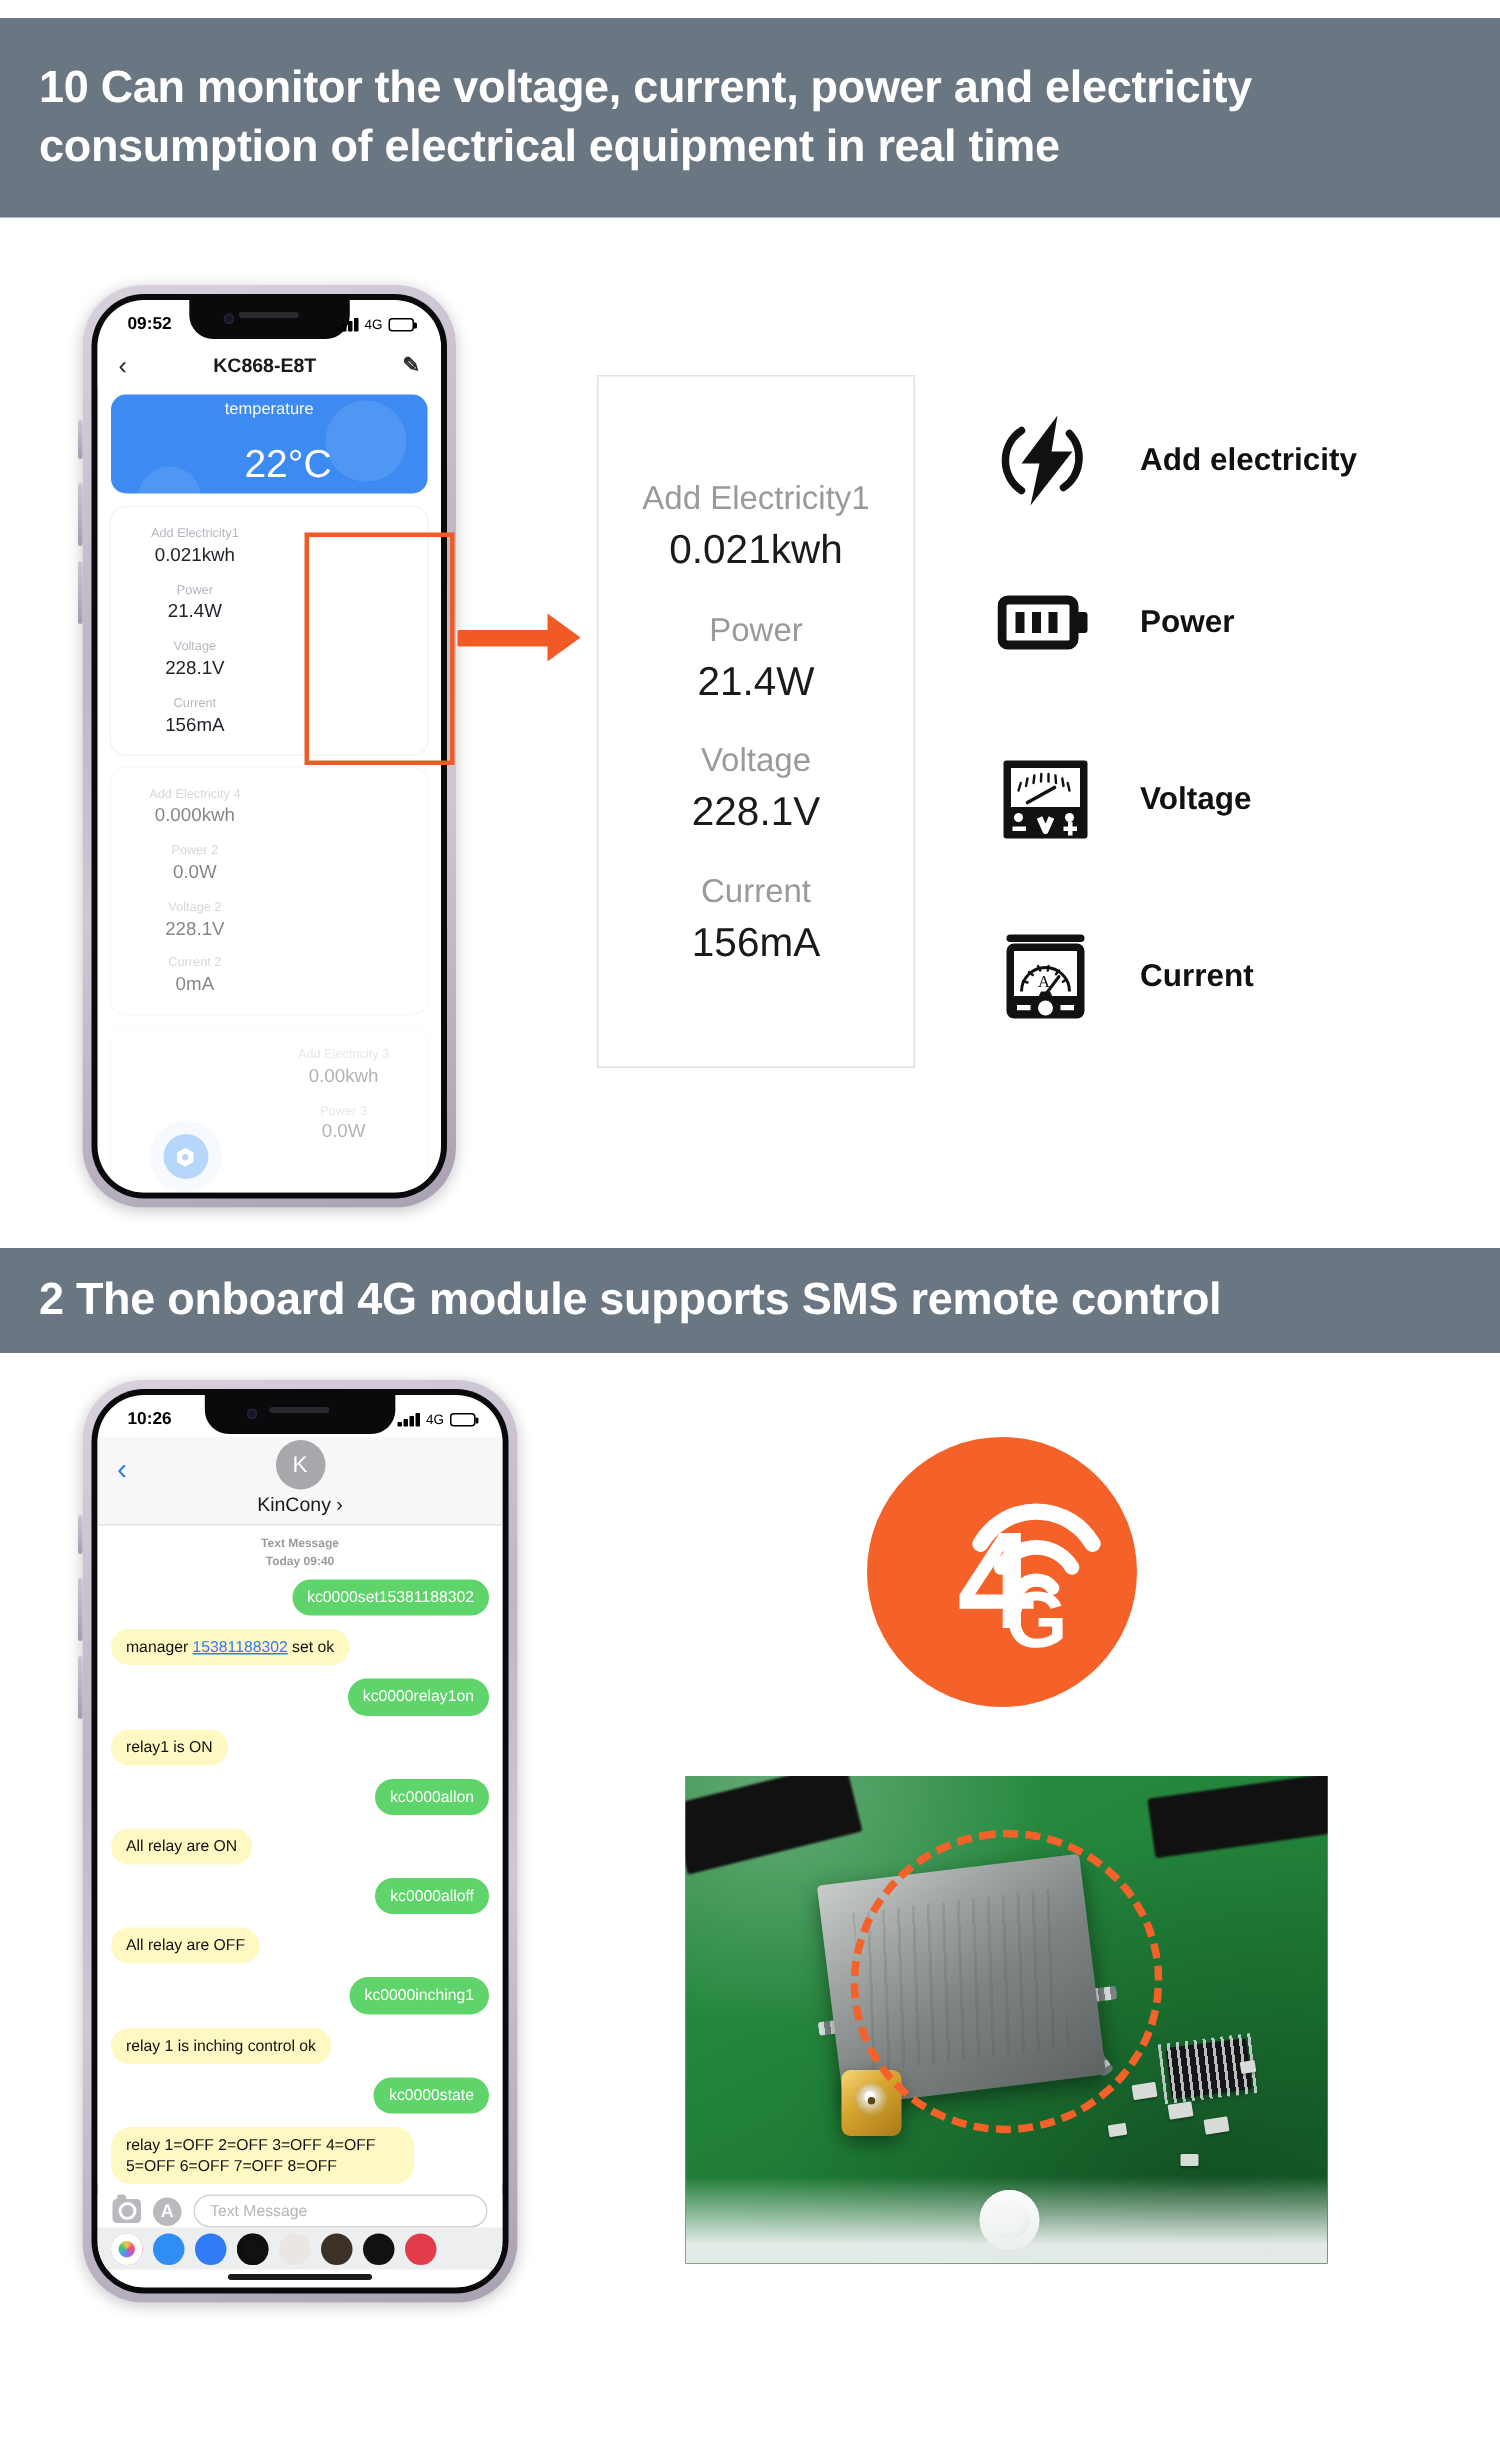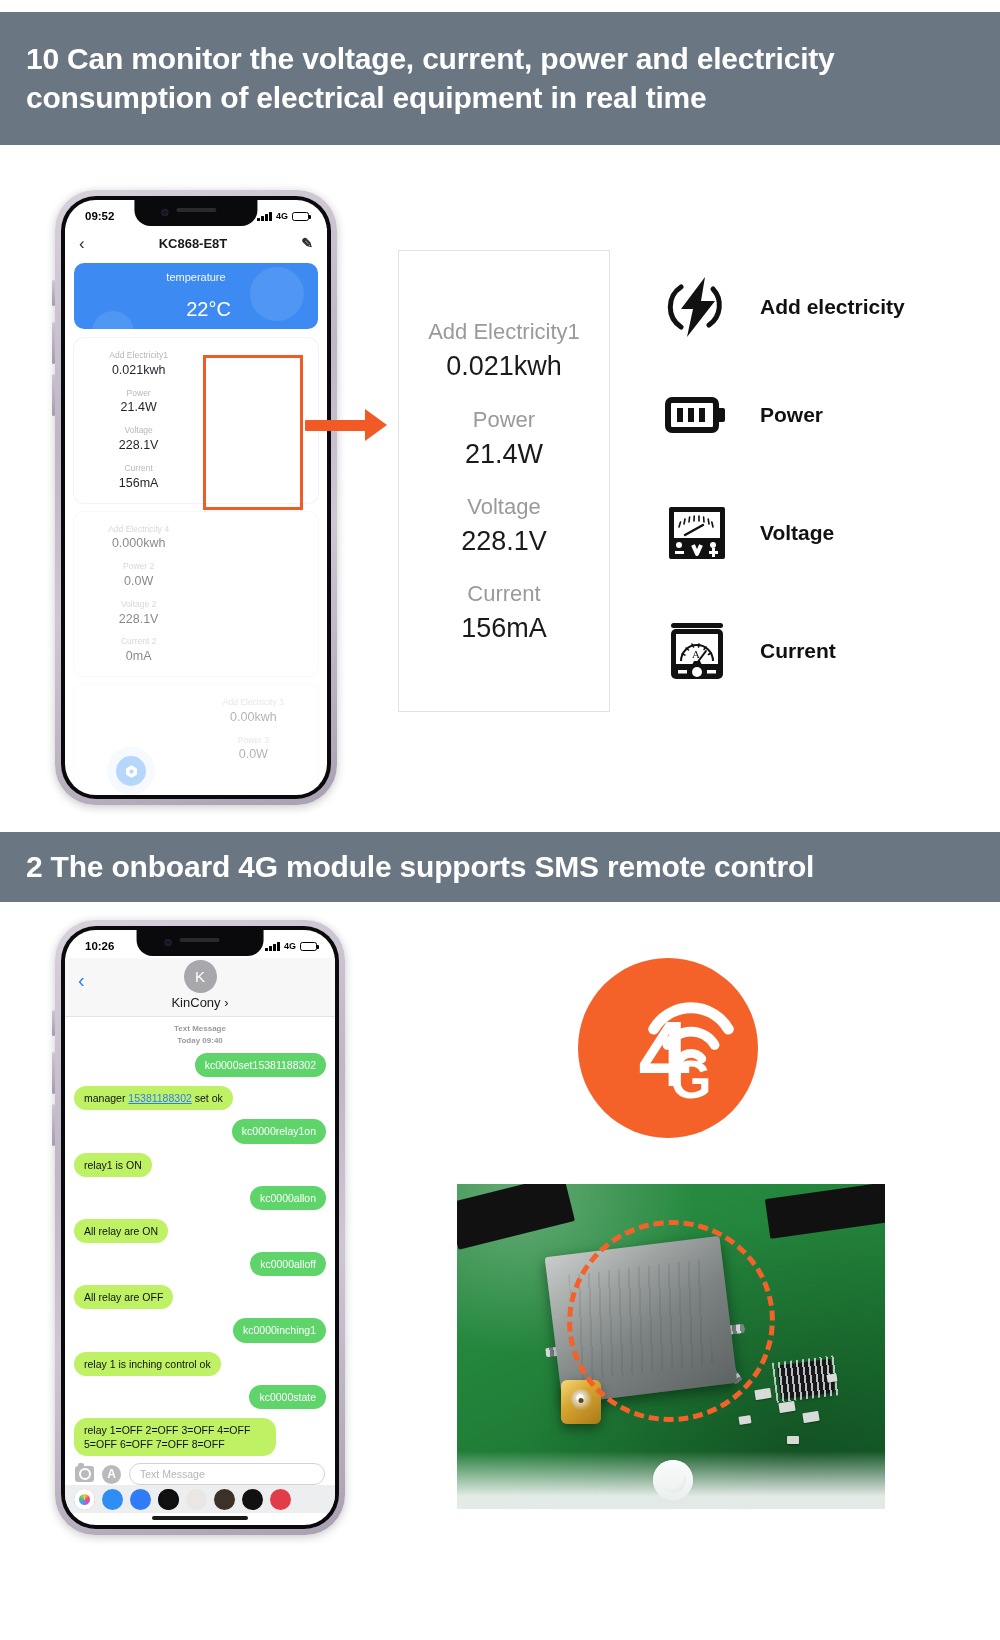--- a/index.html
+++ b/index.html
@@ -84,21 +84,21 @@
     font-size: 11.5px; font-weight: bold; color: #000;
     z-index: 7;
   }
   .sb-right { display: flex; align-items: center; gap: 4px; }
   .bars { display: flex; align-items: flex-end; gap: 1.5px; height: 9px; }
   .bars i { display: block; width: 2.5px; background: #000; border-radius: 0.5px; }
   .bars i:nth-child(1){height:3px}
   .bars i:nth-child(2){height:5px}
   .bars i:nth-child(3){height:7px}
   .bars i:nth-child(4){height:9px}
-  .net { font-size: 9px; font-weight: bold; }
+  .net { font-size: 9px; font-weight: normal; }
   .batt {
     position: relative; width: 17px; height: 9px;
     border: 1.2px solid #000; border-radius: 2.5px; padding: 1px;
   }
   .batt::after {
     content:""; position:absolute; right:-3px; top:2.5px;
     width:1.8px; height:3.5px; background:#000; border-radius:0 1px 1px 0;
   }
   .batt .lvl { height: 100%; background:#000; border-radius: 1px; }
 
@@ -127,21 +127,21 @@
     position: absolute; right: 14px; top: 4px;
     width: 54px; height: 54px; border-radius: 50%;
     background: rgba(255,255,255,0.10);
   }
   .temp-card .bub2 {
     position: absolute; left: 18px; bottom: -24px;
     width: 42px; height: 42px; border-radius: 50%;
     background: rgba(255,255,255,0.10);
   }
   .temp-label { font-size: 11px; opacity: .95; margin-bottom: 15px; z-index:2;}
-  .temp-value { font-size: 20px; font-weight: 300; z-index:2;margin-left:25px;}
+  .temp-value { font-size: 26px; font-weight: 300; z-index:2;margin-left:25px;}
 
   
   .cards { padding: 0 9px; }
   .sw-card {
     position: relative;
     margin-top: 9px;
     background: #fff;
     border-radius: 10px;
     display: flex;
     min-height: 148px;
@@ -238,21 +238,21 @@
   .bubble-row.in { justify-content: flex-start; }
   .bubble {
     max-width: 80%;
     padding: 5px 10px;
     border-radius: 13px;
     font-size: 10.5px;
     line-height: 1.35;
     position: relative;
   }
   .bubble.out { background: #5ed46a; color: #fff; }
-  .bubble.in { background: #bef264; color: #111; }
+  .bubble.in { background: #fef9c3; color: #111; }
   .bubble .lnk { color: #2f7cf6; text-decoration: underline; }
   .composer {
     position: absolute; left: 0; right: 0; bottom: 40px;
     display: flex; align-items: center; gap: 8px;
     padding: 0 10px;
     background: #fff;
   }
   .ic-cam {
     width: 19px; height: 16px; background: #b9b9be; border-radius: 3px;
     position: relative;
@@ -376,21 +376,21 @@
 </style>
 </head>
 <body>
 
 <div class="page">
 
   <div class="banner" id="banner10">
     <span>10 Can monitor the voltage, current, power and electricity consumption of electrical equipment in real time</span>
   </div>
 
-  <div class="phone" id="phone1" style="left:55px; top:190px; width:282px; height:615px;">
+  <div class="phone" id="phone1" style="left:55px; top:190px; width:249px; height:615px;">
     <div class="side-btn" style="top:90px; height:26px;"></div>
     <div class="side-btn" style="top:132px; height:42px;"></div>
     <div class="side-btn" style="top:184px; height:42px;"></div>
     <div class="phone-inner">
       <div class="screen">
 
         <div class="notch">
           <div class="speaker"></div>
           <div class="cam"></div>
         </div>

